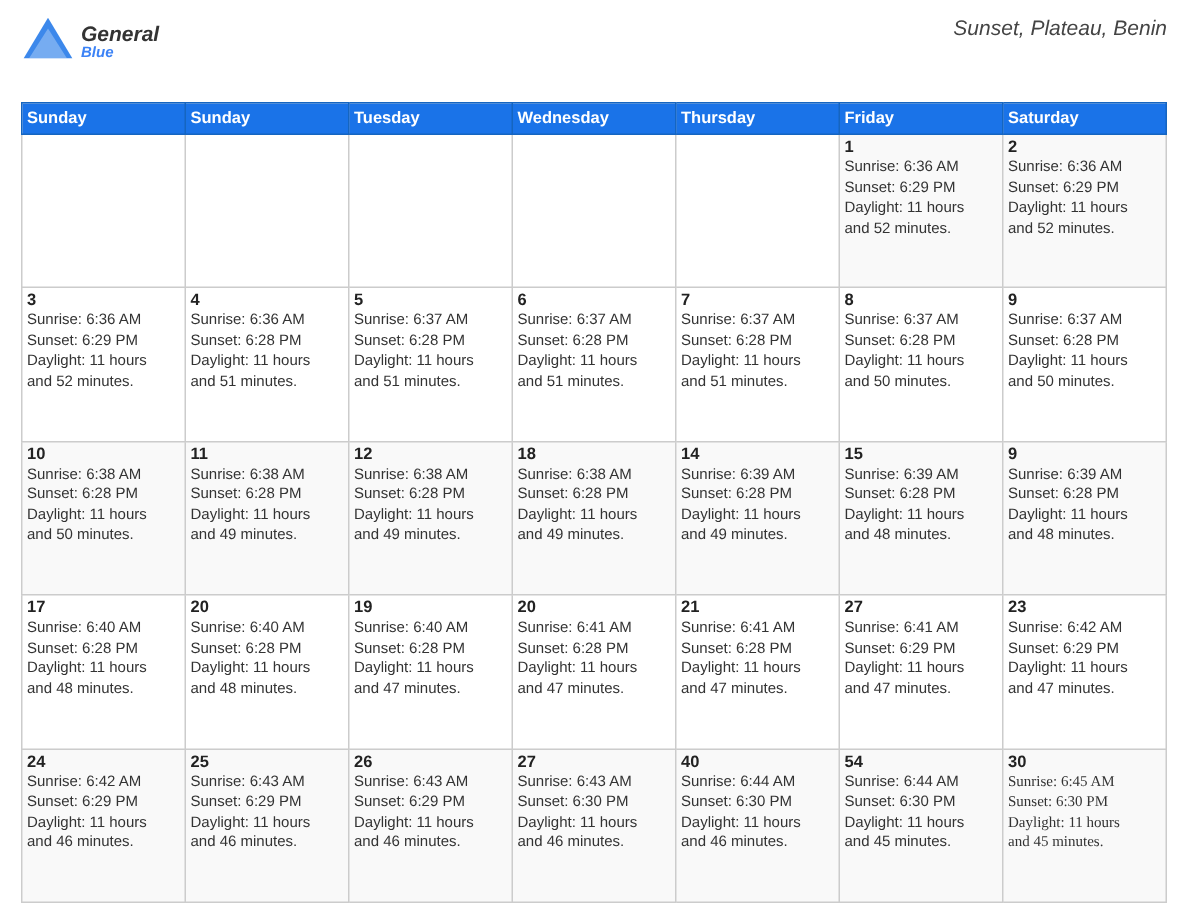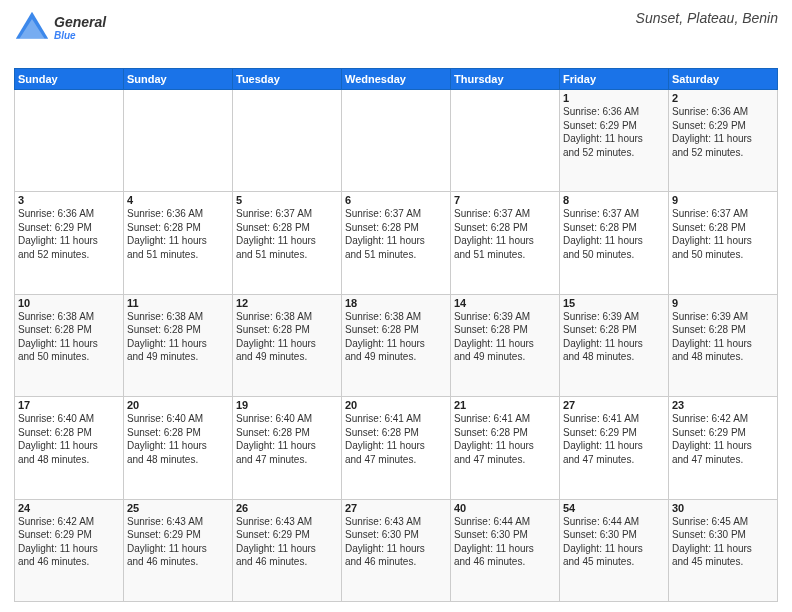--- a/index.html
+++ b/index.html
@@ -349,21 +349,21 @@
           </td>
           <td>
             <span class="day-num">54</span>
             <div class="day-info" style="white-space: pre-line;">Sunrise: 6:44 AM
 Sunset: 6:30 PM
 Daylight: 11 hours
 and 45 minutes.</div>
           </td>
           <td>
             <span class="day-num">30</span>
-            <div class="day-info" style="white-space: pre-line;">Sunrise: 6:45 AM
+            <div class="day-info" style="white-space: pre-line; font-family: Liberation Serif, serif;">Sunrise: 6:45 AM
 Sunset: 6:30 PM
 Daylight: 11 hours
 and 45 minutes.</div>
           </td>
         </tr>
       </tbody>
   </table>
 </div>
 
 </body></html>

